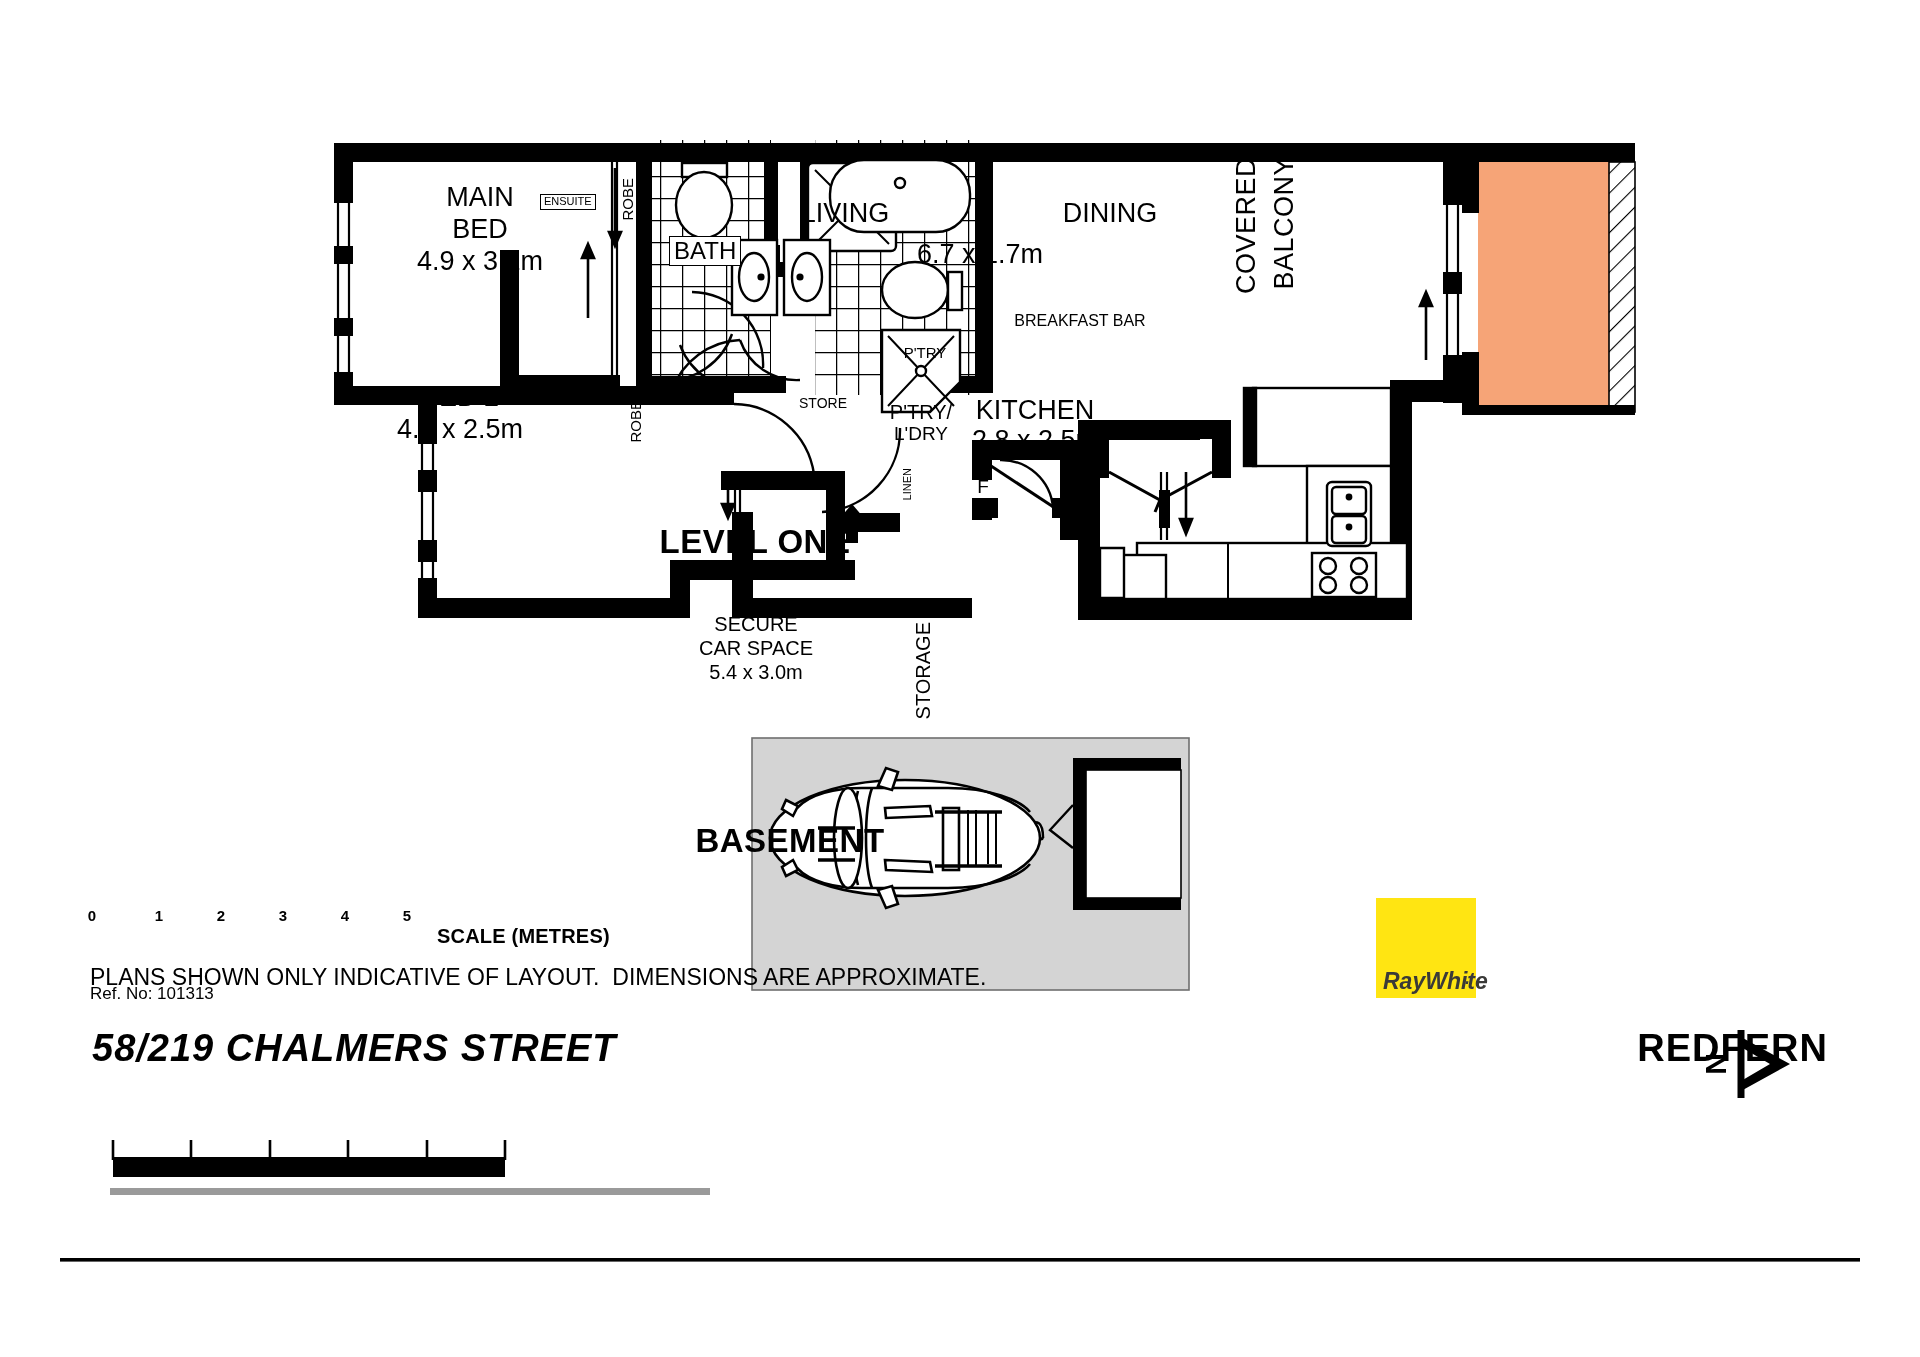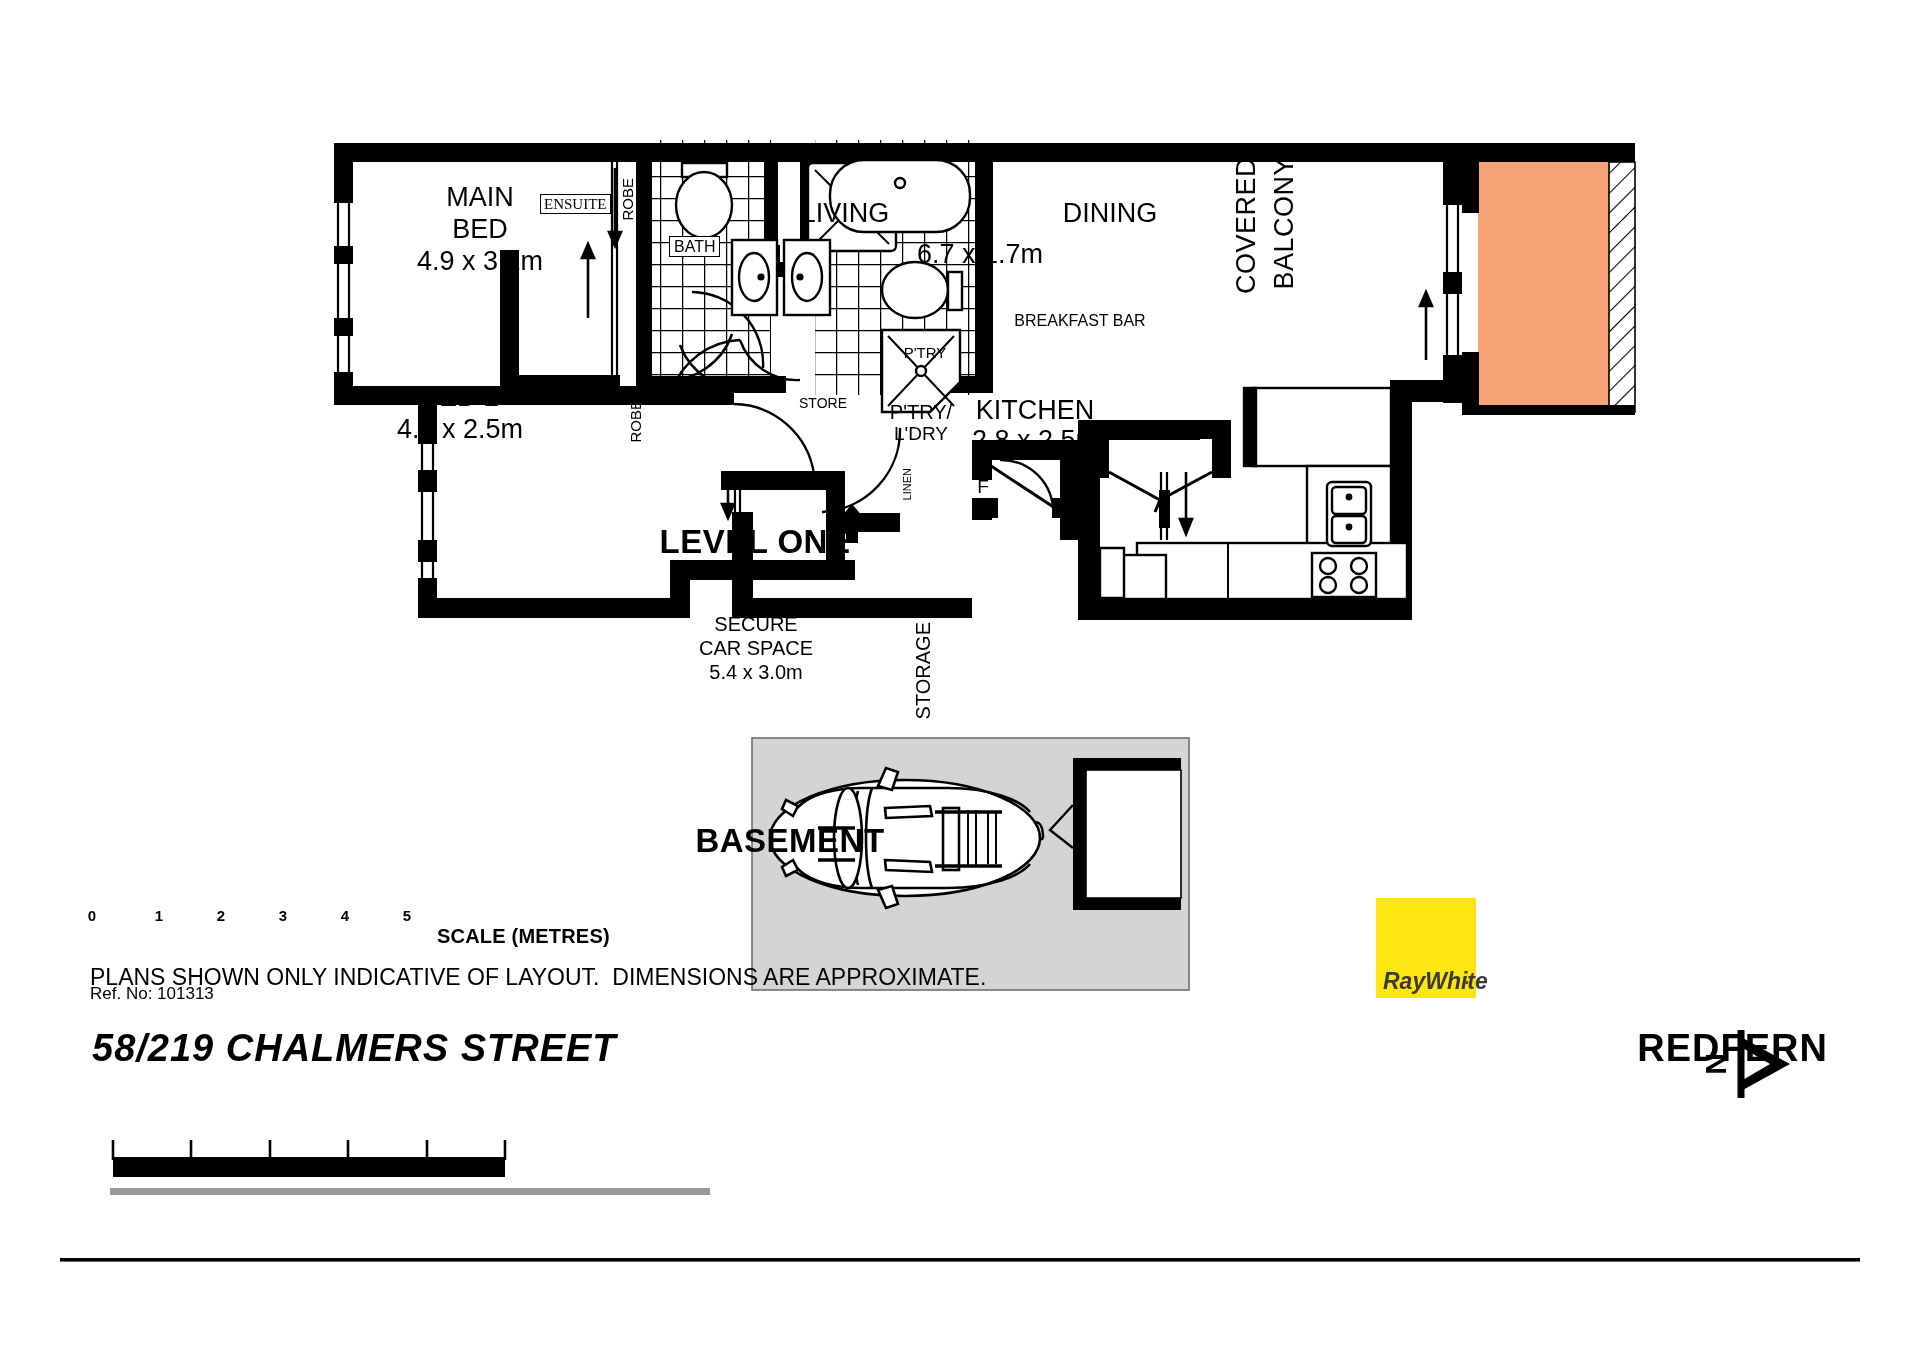--- a/index.html
+++ b/index.html
@@ -32,21 +32,21 @@
     position: absolute;
     white-space: pre;
     font-family: "Liberation Sans", sans-serif;
     color: #000;
     line-height: 1.08;
   }
   .center { transform: translateX(-50%); text-align: center; }
   .room-name { font-size: 27px; }
   .room-dim  { font-size: 27px; }
   .small-lbl { font-size: 15px; }
-  .tiny-lbl  { font-size: 15px; font-family: Liberation Serif, serif; }
+  .tiny-lbl  { font-size: 11px; }
   .level-title {
     font-size: 33px;
     font-weight: bold;
     letter-spacing: 0.5px;
   }
   .vert-lbl {
     writing-mode: vertical-rl;
     transform: rotate(180deg);
     transform-origin: center;
   }
@@ -396,21 +396,21 @@
   <div class="txt room-name center" style="left:480px; top:183px;">MAIN</div>
   <div class="txt room-name center" style="left:480px; top:215px;">BED</div>
   <div class="txt room-dim center" style="left:480px; top:247px;">4.9 x 3.1m</div>
 
   <div class="vert-wrap" style="left:620px; top:178px; height:100px;">
     <div class="txt small-lbl vert-lbl" style="position:relative; left:0; top:0;">ROBE</div>
   </div>
 
   <div class="txt tiny-lbl" style="left:540px; top:194px; background:#fff; border:1.6px solid #000; padding:1px 3px;">ENSUITE</div>
 
-  <div class="txt" style="left:669px; top:236px; font-size:16px; background:#fff; border:1.6px solid #000; padding:1px 4px;">BATH</div>
+  <div class="txt" style="left:669px; top:236px; font-size:24px; background:#fff; border:1.6px solid #000; padding:1px 4px;">BATH</div>
 
   <div class="txt room-name center" style="left:845px; top:199px;">LIVING</div>
 
   <div class="txt room-name center" style="left:1110px; top:199px;">DINING</div>
 
   <div class="txt room-dim center" style="left:980px; top:240px;">6.7 x 1.7m</div>
 
   <div class="vert-wrap" style="left:1232px; top:157px; height:170px;">
     <div class="txt balcony-txt vert-lbl" style="position:relative;">COVERED</div>
   </div>

